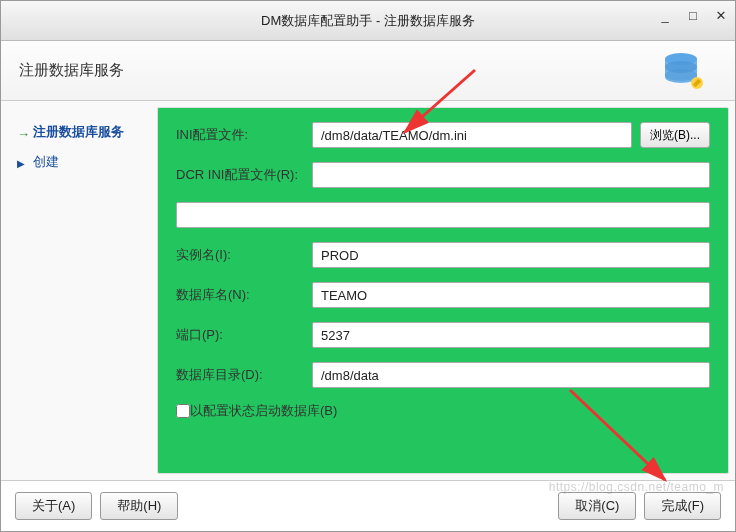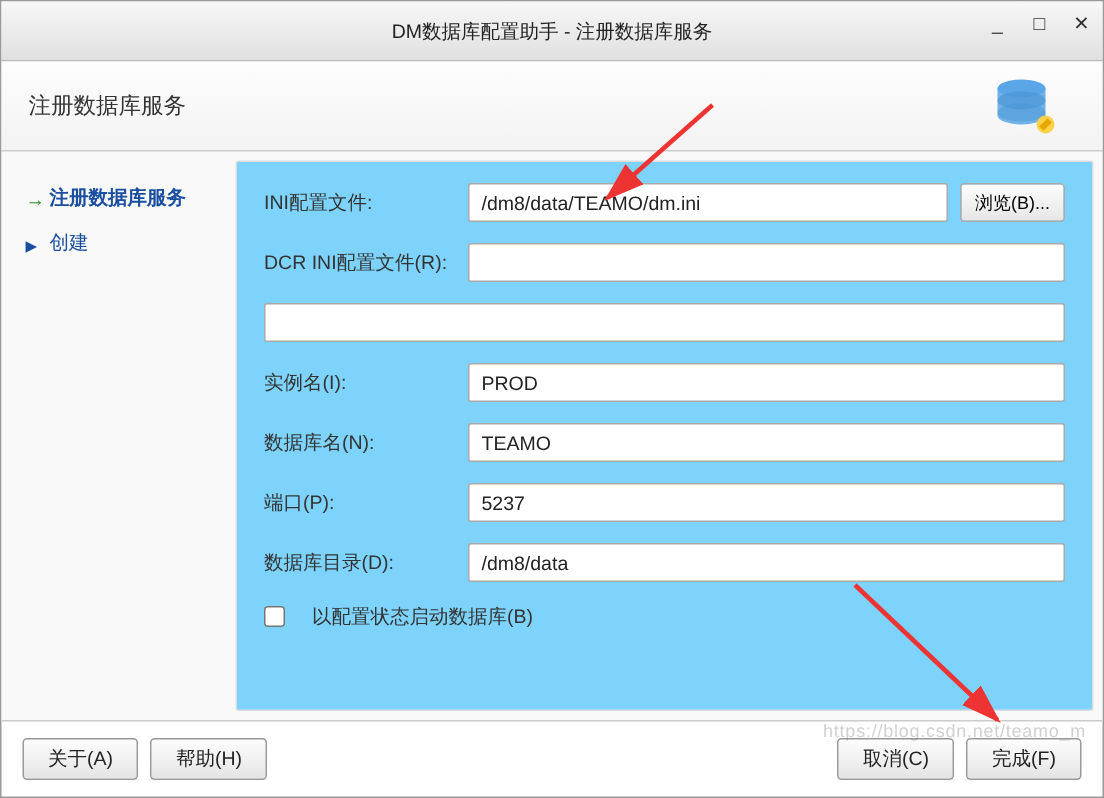--- a/index.html
+++ b/index.html
@@ -11,26 +11,26 @@
   .header { height: 60px; background: linear-gradient(#fdfdfd,#f3f3f3); border-bottom: 1px solid #ccc; display: flex; align-items: center; padding: 0 18px; position: relative; }
   .header-title { font-size: 15px; color: #333; }
   .db-icon { position: absolute; right: 30px; top: 8px; }
   .body { flex: 1; display: flex; border-bottom: 1px solid #ccc; background: #f9f9f9; padding: 6px; }
   .sidebar { width: 150px; padding: 10px 6px; }
   .side-item { display: flex; align-items: center; gap: 6px; font-size: 13px; color: #1a4fa0; padding: 6px 4px; cursor: pointer; }
   .side-item .arrow { width: 10px; display:inline-block; }
   .side-item.active { font-weight: bold; }
   .side-item.active .arrow::before { content: "→"; color: #2a8a2a; font-weight:bold; }
   .side-item:not(.active) .arrow::before { content: "▶"; color: #1a4fa0; font-size:10px; }
-  .form-panel { flex: 1; background: #7dd3fc; border: 1px solid #ddd; border-radius: 2px; padding: 14px 18px 10px 18px; }
+  .form-panel { flex: 1; background: #22c55e; border: 1px solid #ddd; border-radius: 2px; padding: 14px 18px 10px 18px; }
   .form-row { display: flex; align-items: center; margin-bottom: 14px; gap: 8px; }
   .form-label { width: 128px; font-size: 13px; color: #333; }
   .form-input { flex: 1; height: 26px; border: 1px solid #aaa; background: #fff; padding: 0 8px; font-size: 13px; color: #222; border-radius: 2px; }
   .browse-btn { width: 70px; height: 26px; background: linear-gradient(#fdfdfd,#e6e6e6); border: 1px solid #aaa; border-radius: 3px; font-size: 12px; cursor: pointer; }
-  .checkbox-row { display:flex; align-items:center; gap:18px; font-size:13px; color:#333; margin-top:4px; }
+  .checkbox-row { display:flex; align-items:center; gap:0; font-size:13px; color:#333; margin-top:4px; }
   .checkbox-row input { width:14px;height:14px; }
   .footer { height: 50px; display: flex; align-items: center; padding: 0 14px; gap: 8px; }
   .footer .spacer { flex: 1; }
   .btn { height: 28px; padding: 0 16px; background: linear-gradient(#fdfdfd,#e4e4e4); border: 1px solid #999; border-radius: 3px; font-size: 13px; cursor: pointer; color:#222; }
   .red-arrow { position: absolute; pointer-events: none; }
   .watermark { position:absolute; right:12px; bottom:38px; font-size:12px; color: rgba(120,120,120,0.35); pointer-events:none; letter-spacing:0.5px;margin-top:24px;}
 </style>
 </head>
 <body>
 

